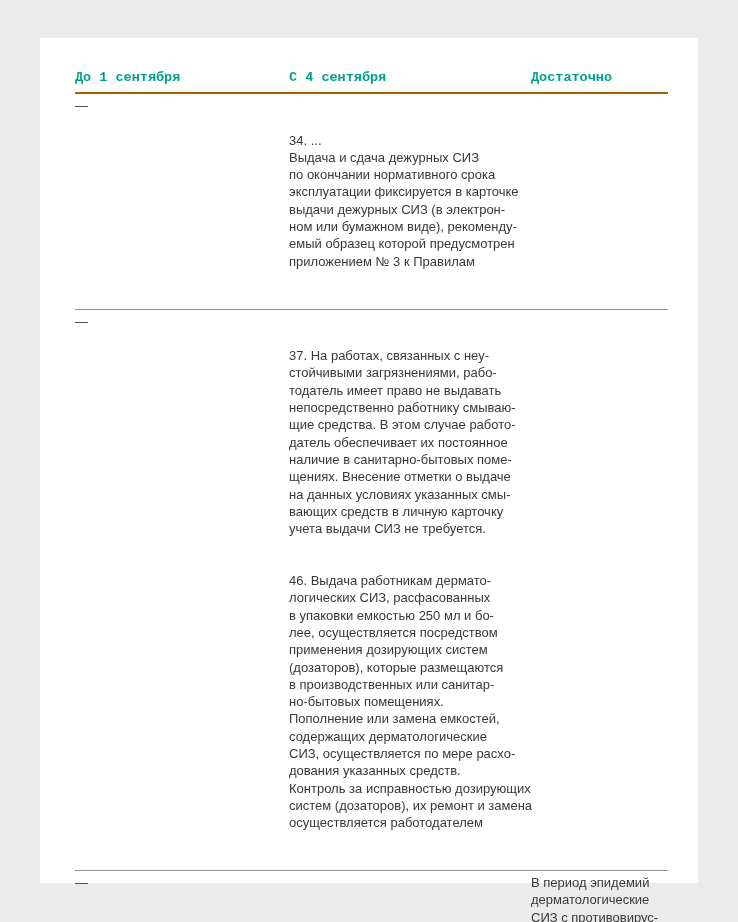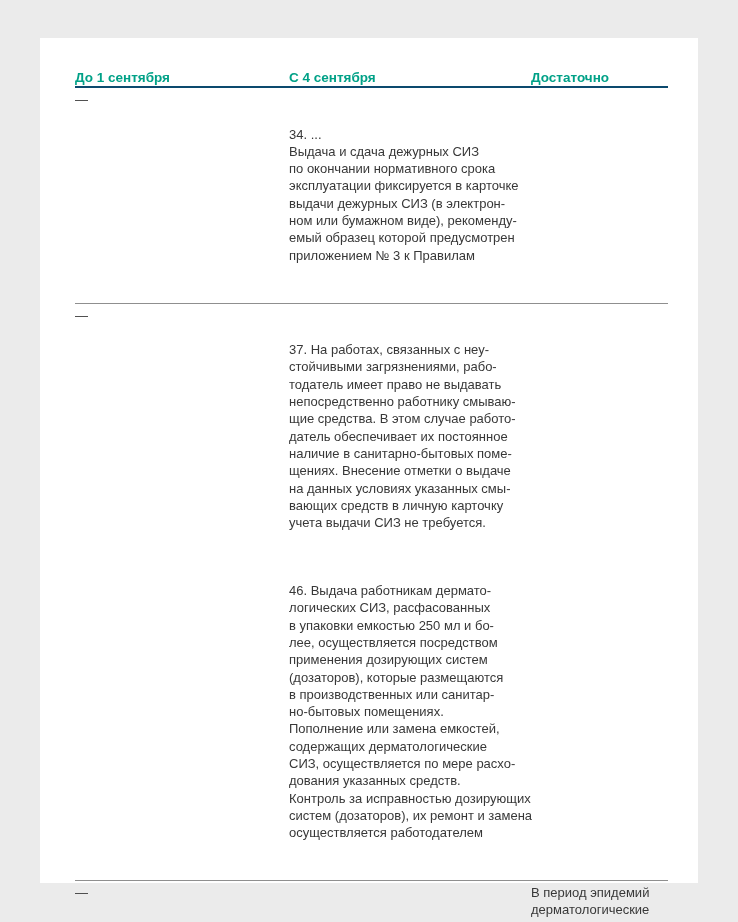--- a/index.html
+++ b/index.html
@@ -25,21 +25,23 @@
   }
   .table {
     position: absolute;
     left: 35px;
     top: 31px;
     width: 593px;
   }
   .thead {
     display: grid;
     grid-template-columns: 214px 242px 137px;
-    border-bottom: 2px solid #0c4a6e;
+    padding-bottom: 6px;
+    border-bottom: 2px solid #a16207;
+    font-family: Liberation Mono, monospace;
   }
   .th {
     color: #00a187;
     font-weight: bold;
     font-size: 13.5px;
     line-height: 17px;
     white-space: pre;
   }
   .row {
     display: grid;
@@ -47,21 +49,20 @@
     padding: 3px 0 4px 0;
     border-bottom: 1px solid #8f8f8f;
   }
   .cell {
     font-size: 13px;
     line-height: 17.3px;
     color: #383838;
     white-space: pre;
   }
   .para + .para {
-    margin-top: 16px;
   }
 </style>
 </head>
 <body>
 
 <div class="canvas">
   <div class="page">
     <div class="table">
 
       <div class="thead">

